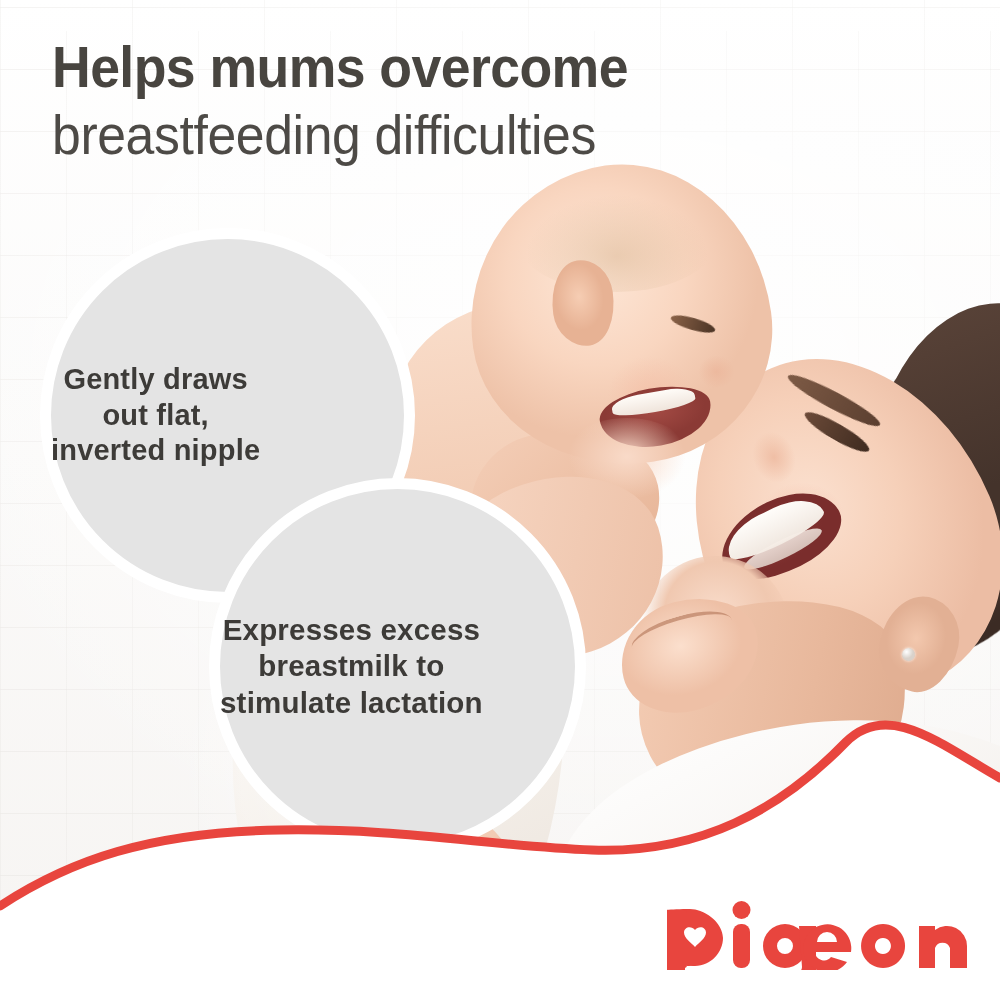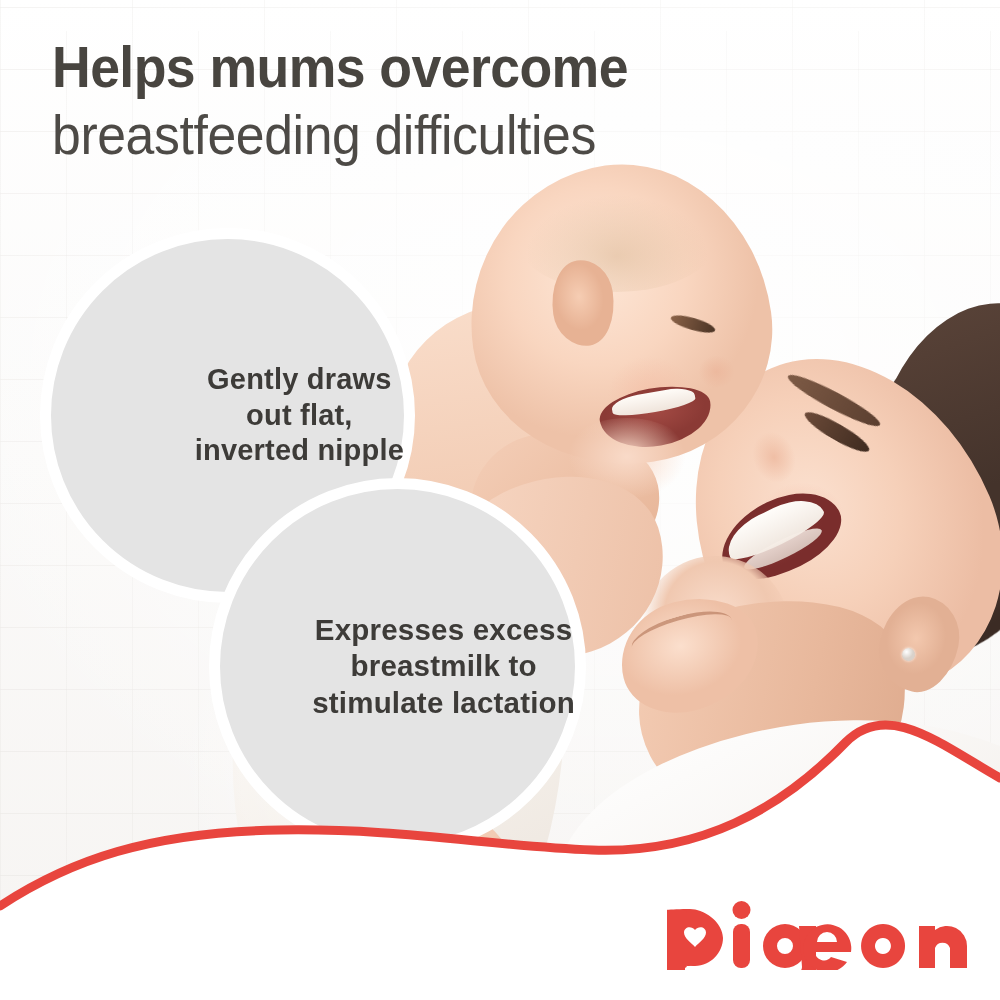--- a/index.html
+++ b/index.html
@@ -128,21 +128,21 @@
   
   .headline{position:absolute;left:52px;top:36px;width:760px;z-index:6;}
   .h-line1{font-family:"Liberation Sans Narrow","Liberation Sans",sans-serif;
     font-weight:700;font-size:57px;line-height:62px;letter-spacing:-.6px;
     color:#484540;white-space:nowrap;transform:scaleX(.94);transform-origin:left center;}
   .h-line2{font-family:"Liberation Sans Narrow","Liberation Sans",sans-serif;
     font-weight:400;font-size:55px;line-height:62px;letter-spacing:-.4px;
     color:#4d4a46;white-space:nowrap;margin-top:6px;transform:scaleX(.94);transform-origin:left center;}
 
   
-  .circle{position:absolute;border-radius:50%;display:flex;align-items:center;justify-content:flex-end;
+  .circle{position:absolute;border-radius:50%;display:flex;align-items:center;justify-content:flex-start;
      background:#e4e4e4;border:11px solid #ffffff;box-sizing:border-box;z-index:5;}
   .circle .txt{font-family:"Liberation Sans Narrow","Liberation Sans",sans-serif;
      font-weight:700;color:#3d3b38;text-align:center;line-height:1.24;white-space:pre-line;}
   #circle-1{left:40px;top:228px;width:375px;height:375px;}
   #circle-1 .txt{font-size:29px;letter-spacing:.2px;}
   #circle-2{left:209px;top:478px;width:377px;height:377px;z-index:7;}
   #circle-2 .txt{font-size:29.5px;letter-spacing:.2px;}
 
   
   .wave{position:absolute;left:0;bottom:0;width:1000px;height:280px;z-index:8;}

